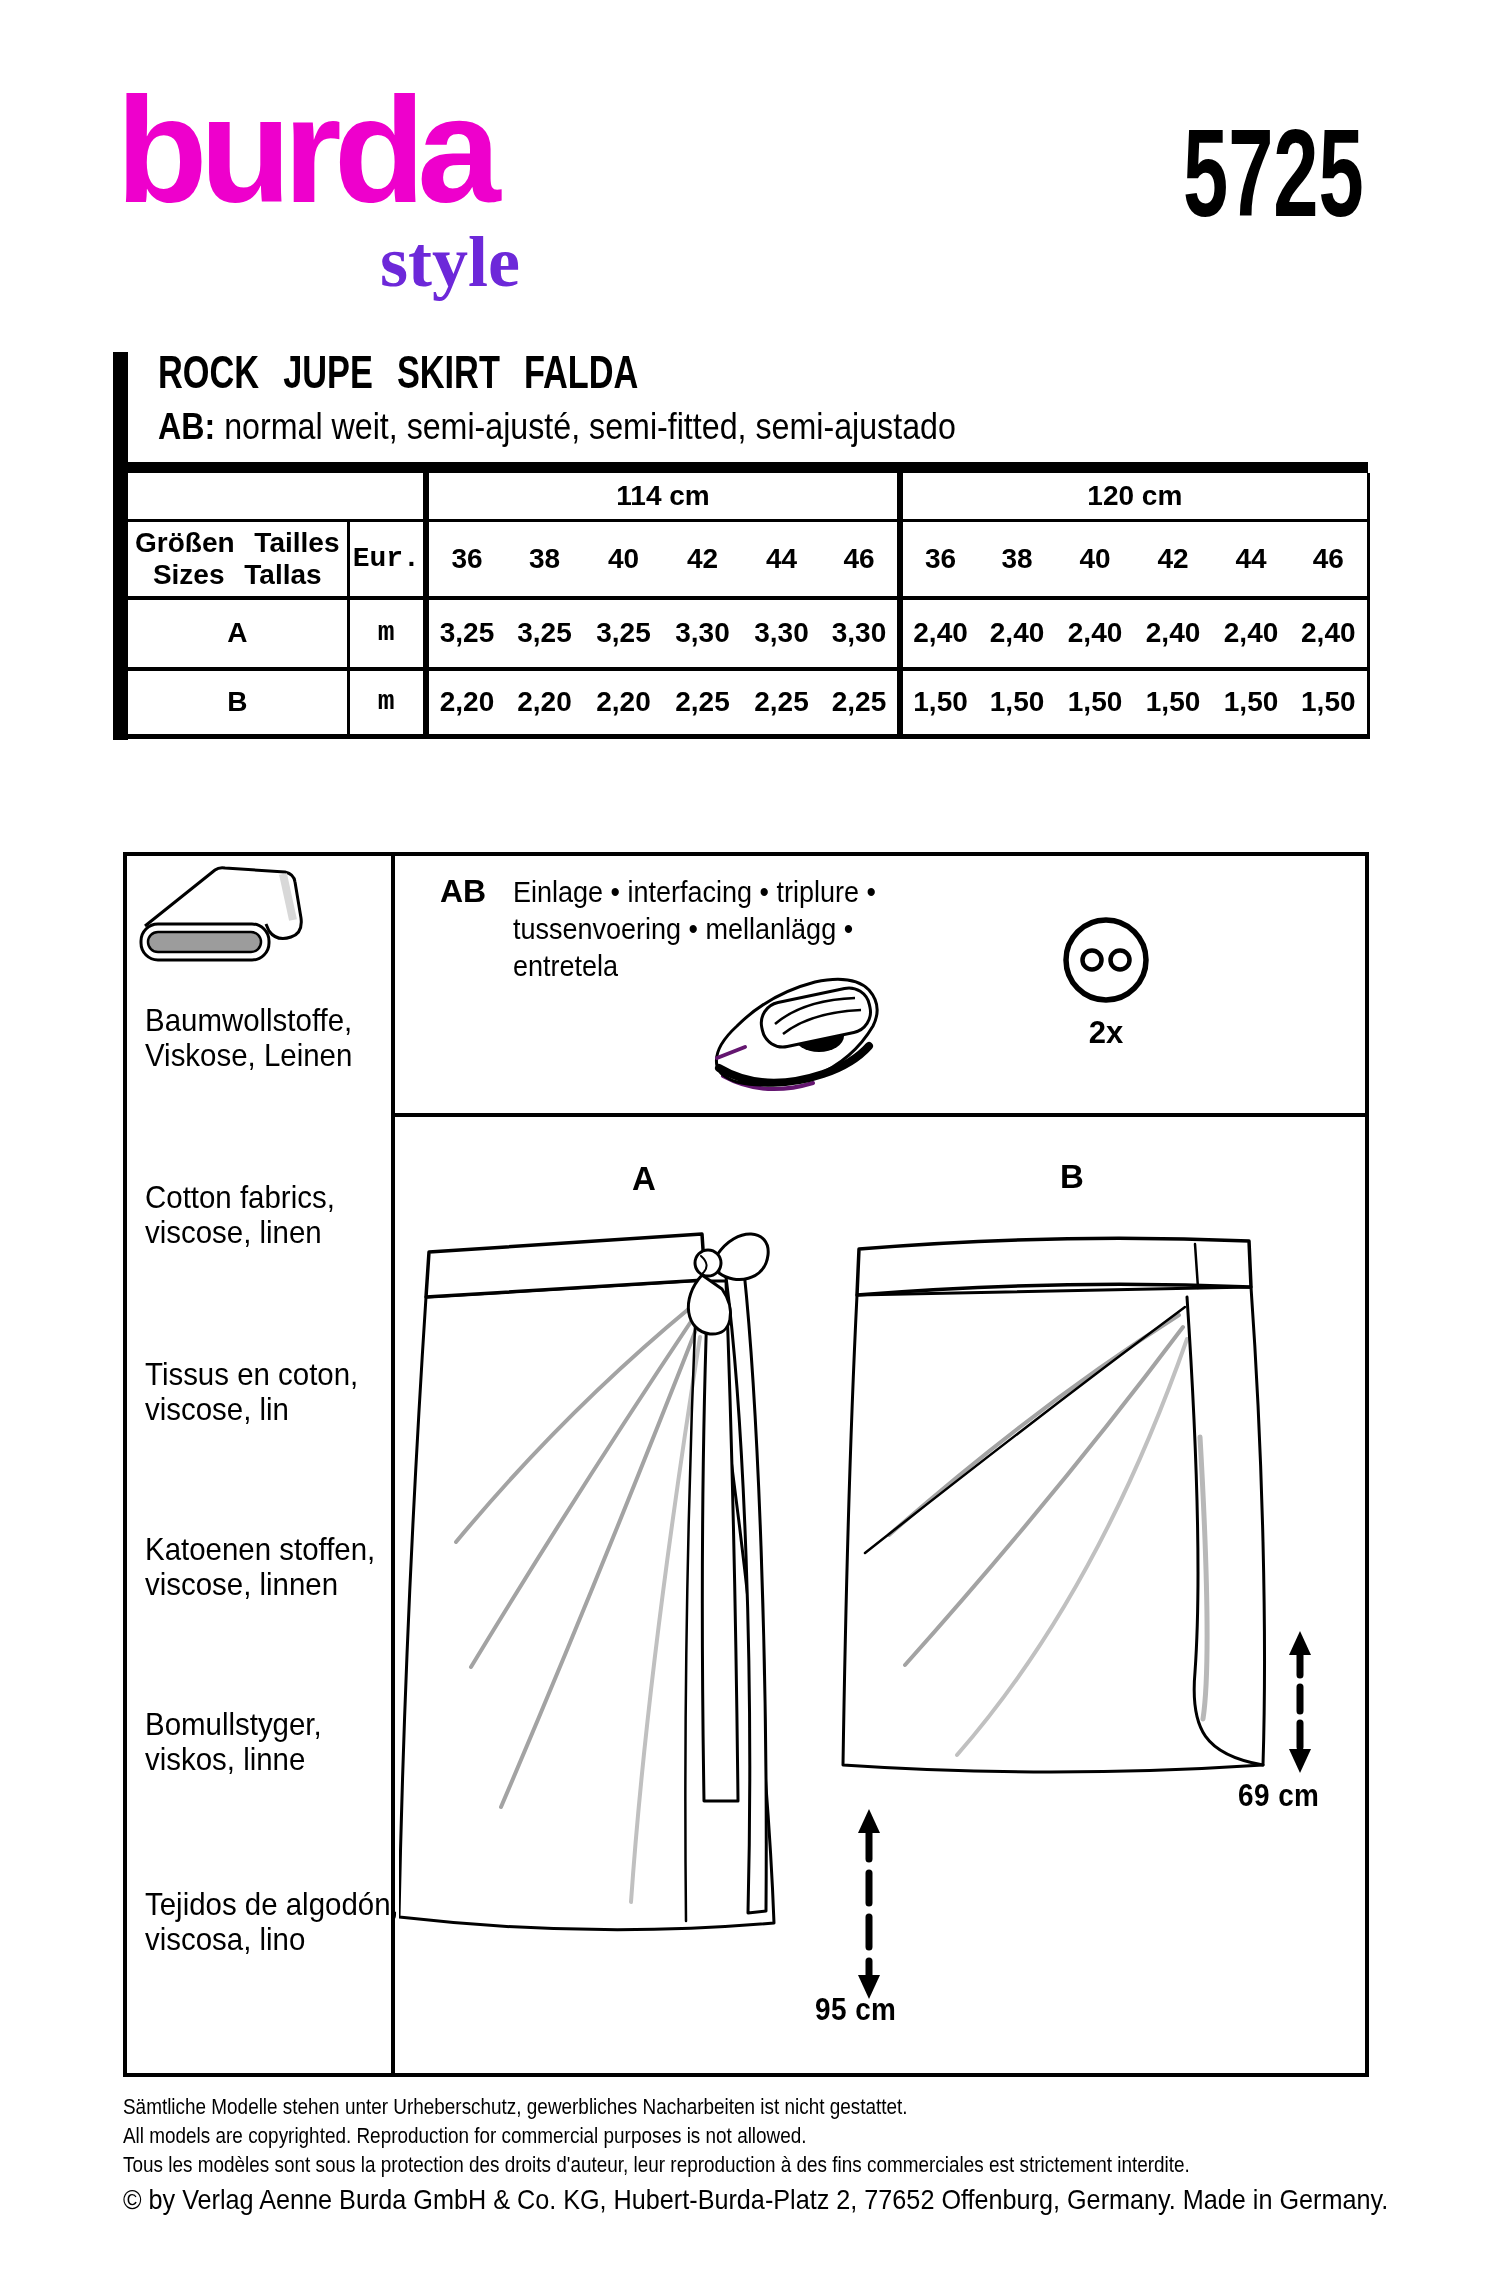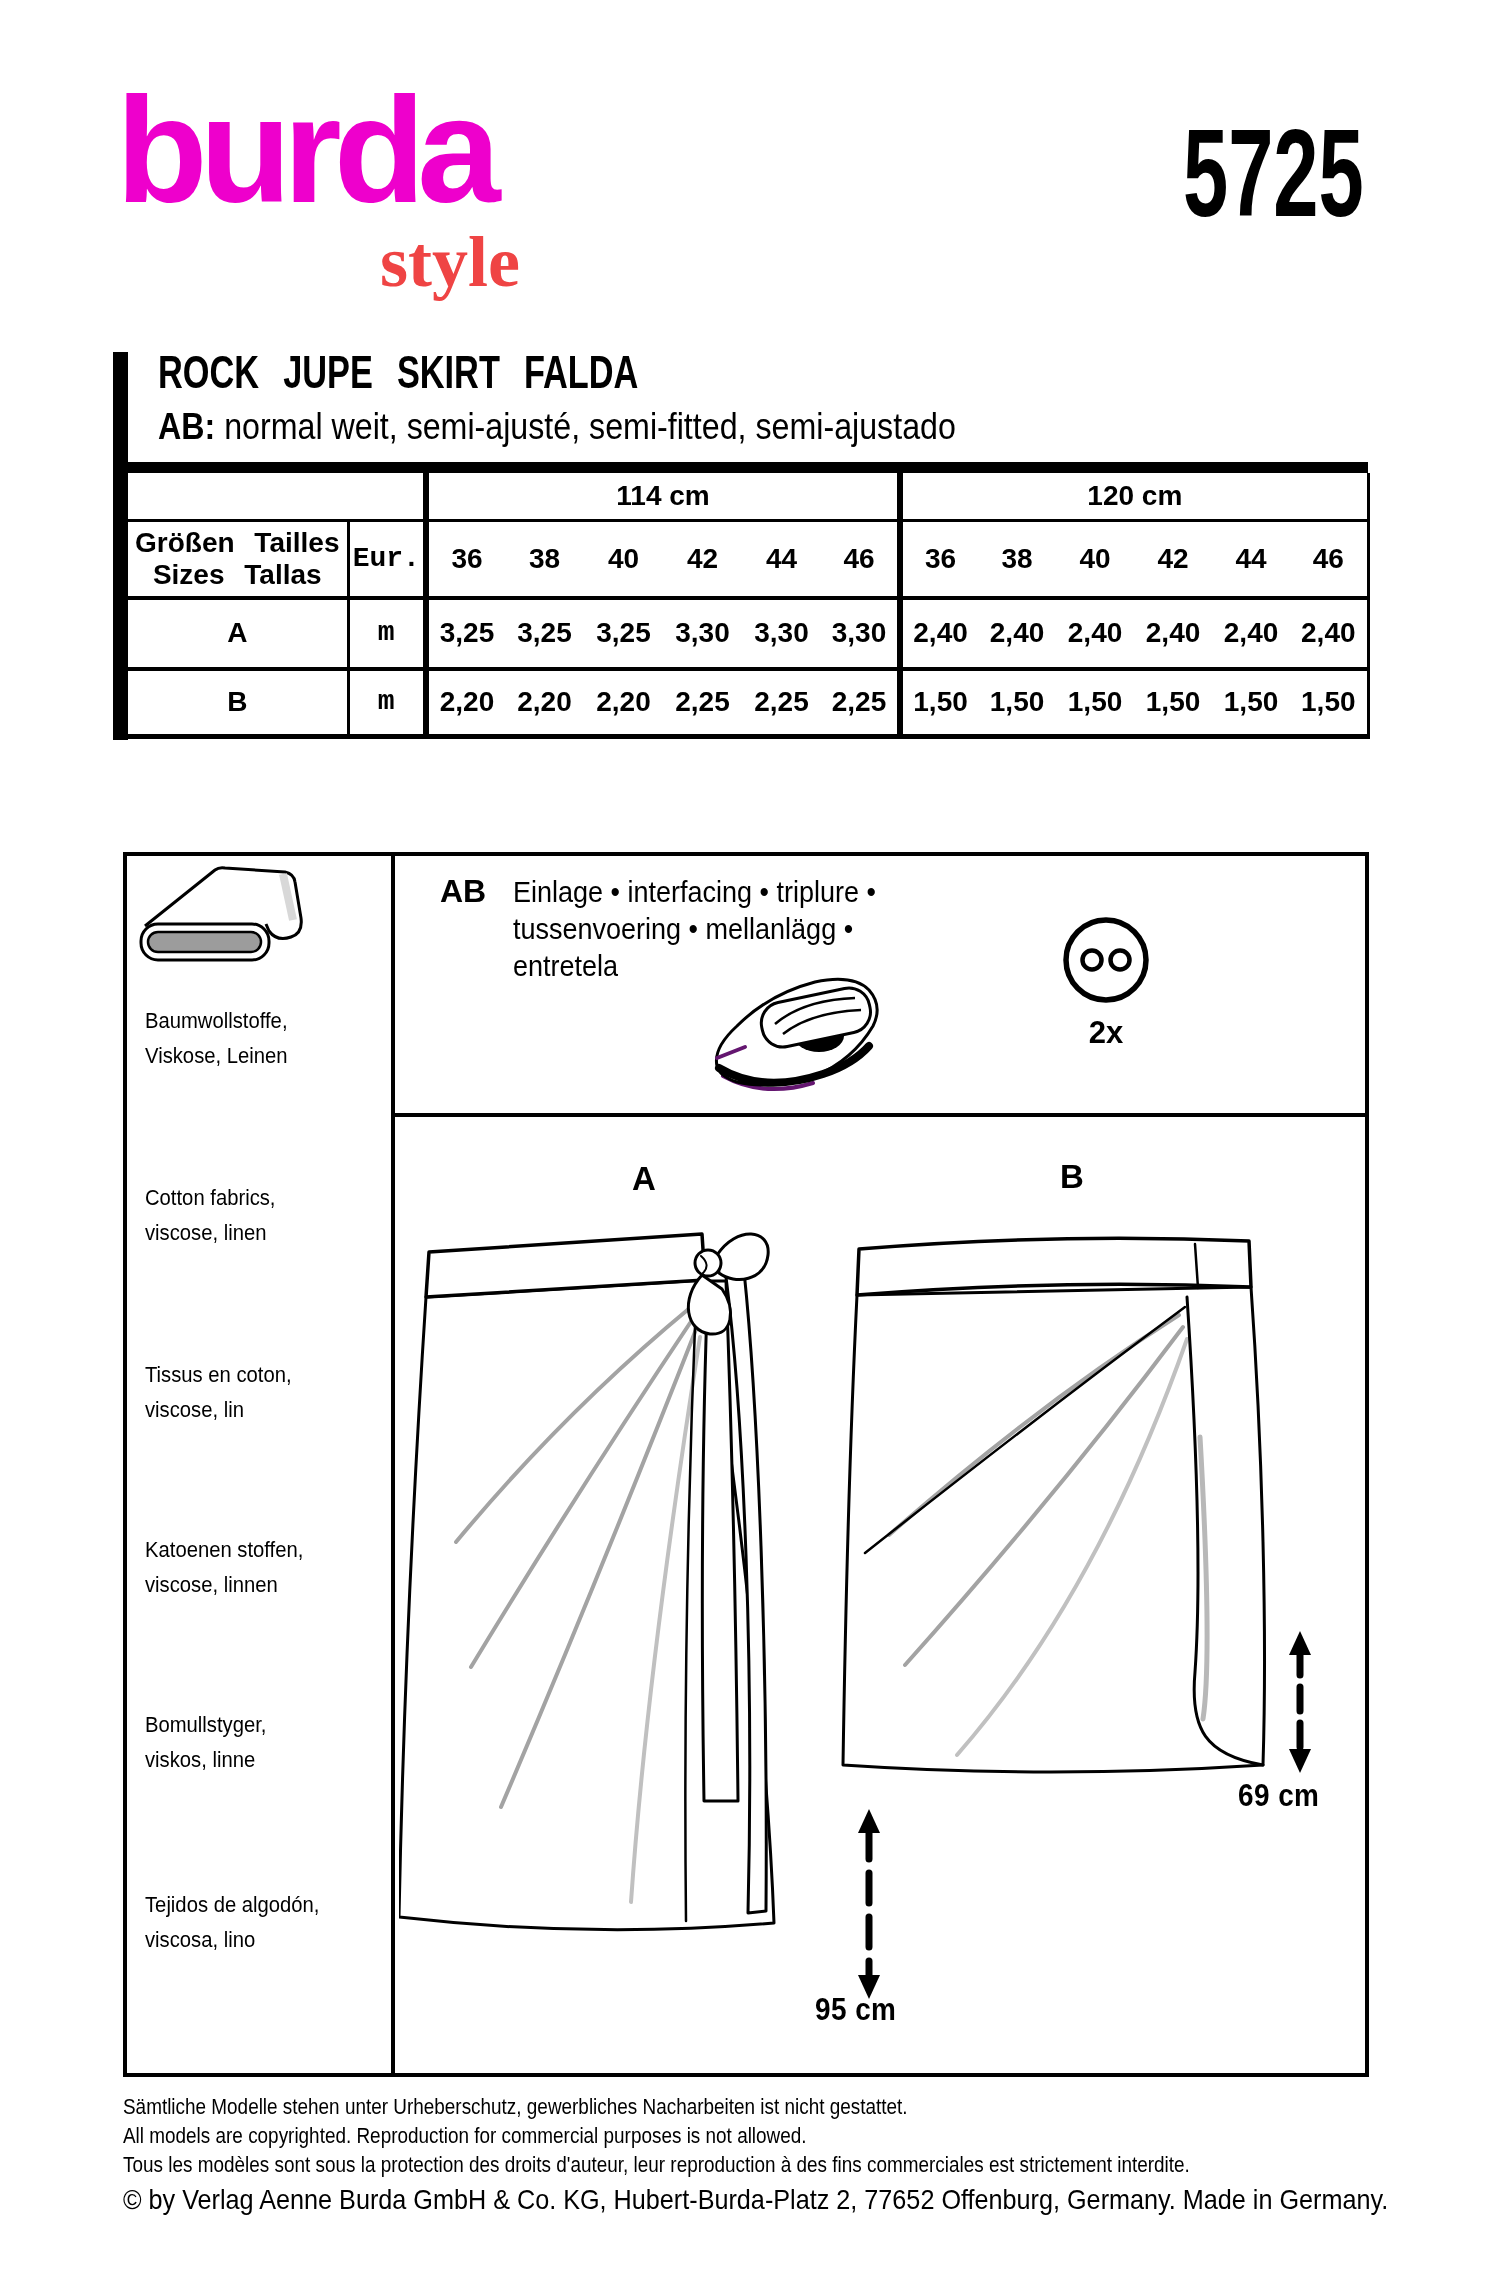--- a/index.html
+++ b/index.html
@@ -31,41 +31,41 @@
   .bB3{border-bottom:3px solid #000;}.bB4{border-bottom:4px solid #000;}.bB5{border-bottom:5px solid #000;}
   td.tl{text-align:left;padding-left:8px;}
   td.tr{text-align:right;padding-right:6px;font-family:Liberation Mono, monospace;}
   .whead{font-size:30px;}
   .glabel{word-spacing:12px;}
 
   
   .lower-box{left:123px;top:852px;width:1246px;height:1225px;border:4px solid #000;box-sizing:border-box;}
   .v-divider{left:264px;top:0;width:4px;height:1217px;background:#000;}
   .h-divider{left:264px;top:257px;width:974px;height:4px;background:#000;}
-  .fabric-item{left:18px;width:270px;font-size:22px;line-height:35px;}
+  .fabric-item{left:18px;width:270px;font-size:32px;line-height:35px;}
   .fabric-item .condense{transform:scaleX(0.92);}
   .intf-ab{left:313px;top:17px;font-size:32px;font-weight:bold;}
   .intf-text{left:386px;top:17px;font-size:30px;line-height:37px;}
   .intf-text .condense{transform:scaleX(0.9);}
   .btn-qty{left:934px;top:159px;width:90px;text-align:center;font-size:31px;font-weight:bold;}
   .view-label{font-size:33px;font-weight:bold;}
   .len-label{font-size:31px;font-weight:bold;letter-spacing:0.5px;}
   .len-label .condense{transform:scaleX(0.9);}
 
   
   .foot-small{left:123px;font-size:21.5px;line-height:1.2;}
   .foot-small .condense{transform:scaleX(0.88);}
   .foot-big{left:123px;font-size:28px;line-height:1.2;}
   .foot-big .condense{transform:scaleX(0.9);}
 </style>
 </head>
 <body>
 
 <div class="abs brand-logo" style="color:#ee00cc;">burda</div>
-<div class="abs brand-sub" style="color:#ef4444;">style</div>
+<div class="abs brand-sub" style="color:#6d28d9;">style</div>
 <div class="abs pattern-number">
   <span class="condense">5725</span>
 </div>
 
 <div class="abs title-bar"></div>
 <div class="abs garment-title">
   <span class="condense">ROCK  JUPE  SKIRT  FALDA</span>
 </div>
 <div class="abs fit-line">
   <span class="condense"><b>AB:</b><span> normal weit, semi-ajusté, semi-fitted, semi-ajustado</span></span>

